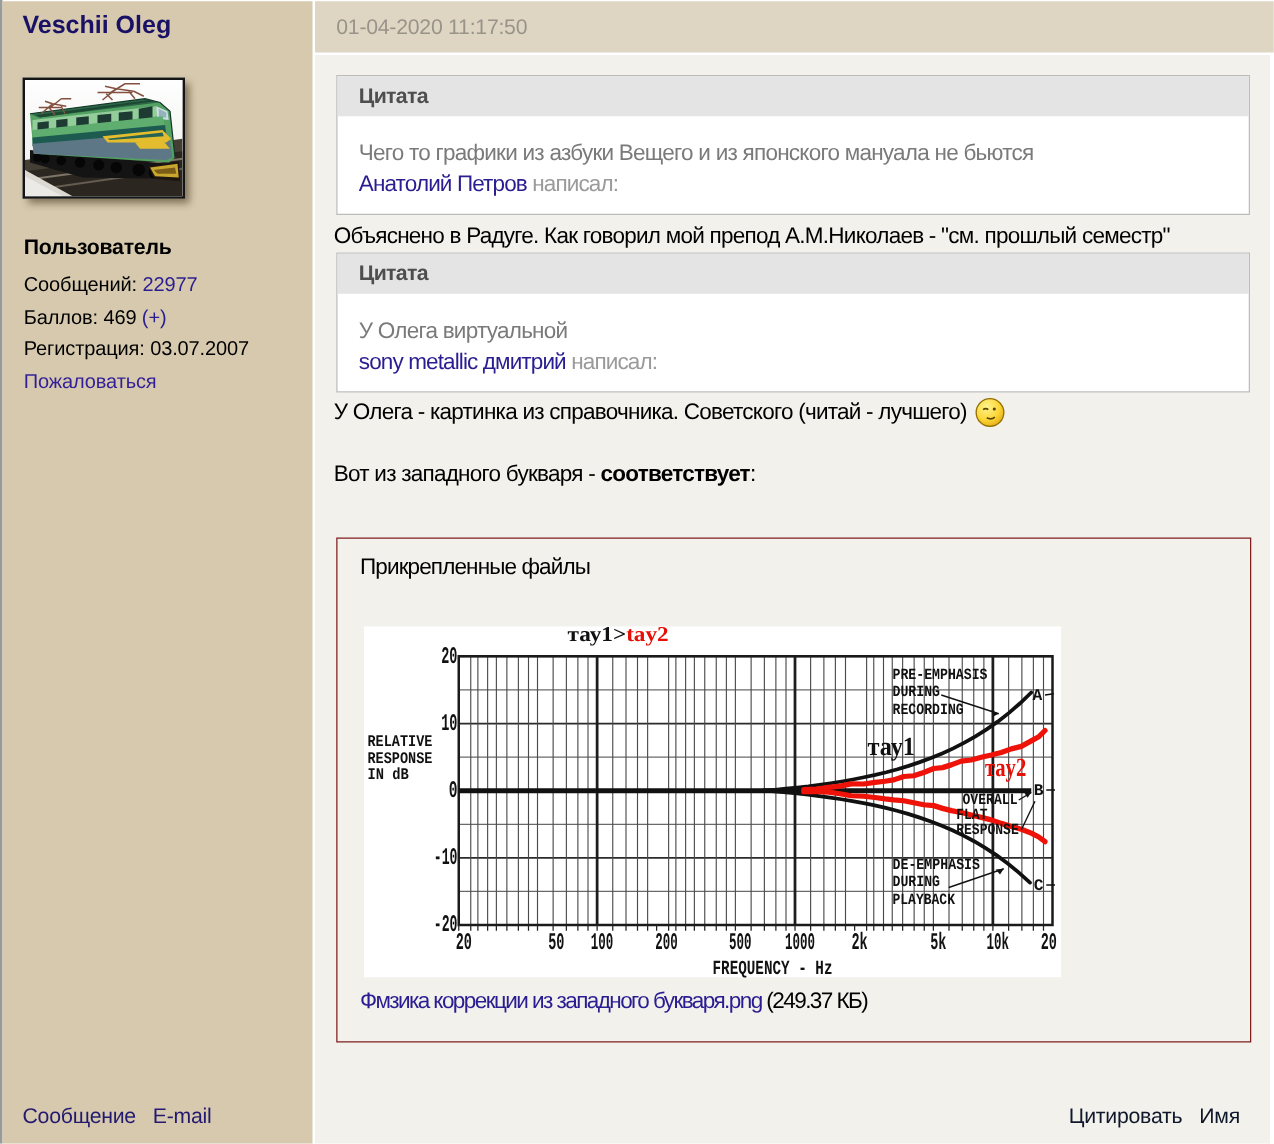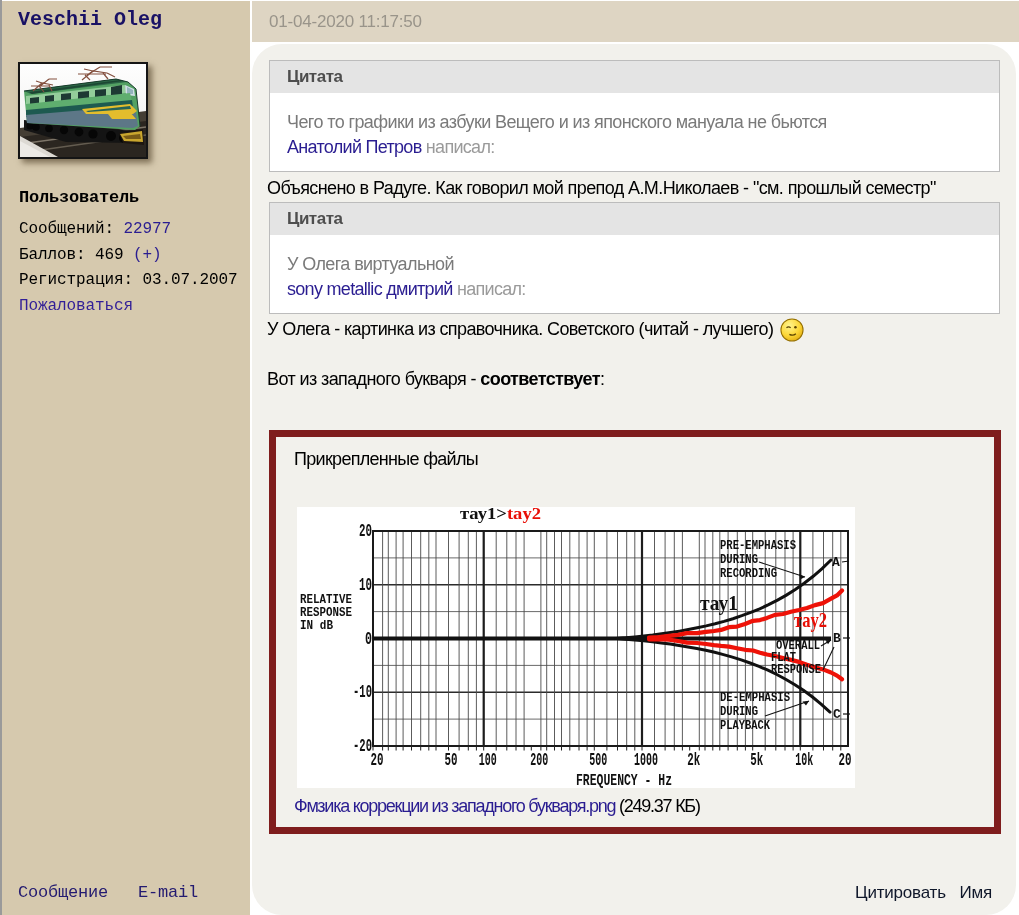--- a/index.html
+++ b/index.html
@@ -5,21 +5,21 @@
 * { margin:0; padding:0; box-sizing:border-box; }
 html,body { width:1019px; height:915px; background:#ffffff; font-family:"Liberation Sans",sans-serif; position:relative; overflow:hidden; }
 .abs { position:absolute; }
 .lnk { color:#2a1d91; }
 .ct { font-size:18px; letter-spacing:-0.6px; line-height:25px; color:#000; white-space:nowrap; }
 </style>
 </head>
 <body>
 <div class="abs" style="left:0;top:0;width:2px;height:915px;background:#9a9a9a;"></div>
 
-<div class="abs" style="left:2px;top:1px;width:248px;height:914px;background:#d6c9ae;font-family:Liberation Mono, monospace;">
+<div class="abs" style="left:2px;top:1px;width:248px;height:914px;background:#d6c9ae;">
   <div class="abs" style="left:16px;top:9px;font-size:20px;font-weight:bold;color:#191165;line-height:20px;">Veschii Oleg</div>
   <div class="abs" style="left:15.5px;top:61px;width:130px;height:97px;background:#fff;border:2px solid #151515;box-shadow:4px 4px 6px rgba(70,55,30,0.6);"><svg width="126" height="93" viewBox="0 0 126 93" xmlns="http://www.w3.org/2000/svg">
 <defs>
 <linearGradient id="sky" x1="0" y1="0" x2="0" y2="1">
 <stop offset="0" stop-color="#fefefe"></stop>
             <stop offset="1" stop-color="#ececea"></stop>
 </linearGradient>
 </defs>
 <rect width="126" height="93" fill="url(#sky)"></rect>
 <polygon points="0,64 126,47 126,93 0,93" fill="#453e34"></polygon>
@@ -89,21 +89,21 @@
   <div class="abs" style="left:17px;top:270px;font-size:16px;letter-spacing:-0.1px;color:#000;">Регистрация: 03.07.2007</div>
   <div class="abs" style="left:17px;top:295.5px;font-size:16px;letter-spacing:-0.1px;"><span style="color:#321f97;">Пожаловаться</span></div>
   <div class="abs" style="left:16px;top:882px;font-size:17px;letter-spacing:-0.2px;color:#231a70;">Сообщение&nbsp;&nbsp;&nbsp;E-mail</div>
 </div>
 
 <div class="abs" style="left:252px;top:1px;width:856px;height:41px;background:#ded5c3;">
   <div class="abs" style="left:17px;top:11px;font-size:17px;letter-spacing:-0.2px;color:#99948a;">01-04-2020 11:17:50</div>
   <div class="abs" style="right:14px;top:11px;font-size:17px;letter-spacing:-0.2px;color:#1d1673;">#11550</div>
 </div>
 
-<div class="abs" style="left:252px;top:44px;width:764px;height:871px;background:#f2f1ec;border-radius:30px;">
+<div class="abs" style="left:252px;top:44px;width:764px;height:871px;background:#f2f1ec;">
   <div class="abs" style="left:17px;top:16px;width:731px;border:1px solid #bcbcbc;background:#fff;">
     <div style="height:32px;background:#e4e4e4;">
       <div style="padding:6px 0 0 17px;font-size:17px;font-weight:bold;letter-spacing:-0.5px;color:#4e4e4e;">Цитата</div>
     </div>
     <div style="padding:17px 16px 11px 17px;" class="ct">
       <div style="color:#7a7a7a;">Чего то графики из азбуки Вещего и из японского мануала не бьются</div>
       <div style="letter-spacing:-0.7px;"><span class="lnk">Анатолий Петров</span> <span style="color:#9a9a9a;">написал:</span></div>
     </div>
   </div>
   <div class="abs ct" style="left:15px;top:132px;">Объяснено в Радуге. Как говорил мой препод А.М.Николаев - "см. прошлый семестр"</div>
@@ -123,21 +123,21 @@
             <stop offset="0.55" stop-color="#fcd636"></stop>
             <stop offset="1" stop-color="#d99e06"></stop>
 </radialGradient>
         </defs>
 <circle cx="11.5" cy="11.5" r="10.6" fill="url(#sm)" stroke="#946f00" stroke-width="1"></circle>
 <path d="M6.2 9.3 q2 -1.6 4 0" stroke="#5a4200" stroke-width="1.3" fill="none"></path>
 <circle cx="14.8" cy="8.8" r="1.2" fill="#5a4200"></circle>
 <path d="M9 15.6 q3.4 1.8 6.2 -0.6" stroke="#5a4200" stroke-width="1.3" fill="none"></path>
 </svg></div>
   <div class="abs ct" style="left:15px;top:323px;">Вот из западного букваря - <b>соответствует</b>:</div>
-  <div class="abs" style="left:17px;top:386px;width:732px;height:404px;border:7px solid #7f1d1d;">
+  <div class="abs" style="left:17px;top:386px;width:732px;height:404px;border:1px solid #7f1d1d;">
     <div class="abs ct" style="left:18px;top:10px;letter-spacing:-0.7px;">Прикрепленные файлы</div>
     <div class="abs" style="left:21px;top:70px;width:560px;height:281px;"><svg width="558" height="281" viewBox="0 0 558 281" xmlns="http://www.w3.org/2000/svg">
 <rect x="0" y="0" width="558" height="281" fill="#ffffff"></rect>
 <line x1="76.0" y1="24.0" x2="551.0" y2="24.0" stroke="#2b2b2b" stroke-width="1.4"></line>
 <line x1="76.0" y1="50.9" x2="551.0" y2="50.9" stroke="#6a6a6a" stroke-width="1"></line>
 <line x1="76.0" y1="77.8" x2="551.0" y2="77.8" stroke="#2b2b2b" stroke-width="1.4"></line>
 <line x1="76.0" y1="104.6" x2="551.0" y2="104.6" stroke="#6a6a6a" stroke-width="1"></line>
 <line x1="76.0" y1="158.4" x2="551.0" y2="158.4" stroke="#6a6a6a" stroke-width="1"></line>
 <line x1="76.0" y1="185.2" x2="551.0" y2="185.2" stroke="#2b2b2b" stroke-width="1.4"></line>
 <line x1="76.0" y1="212.1" x2="551.0" y2="212.1" stroke="#6a6a6a" stroke-width="1"></line>

